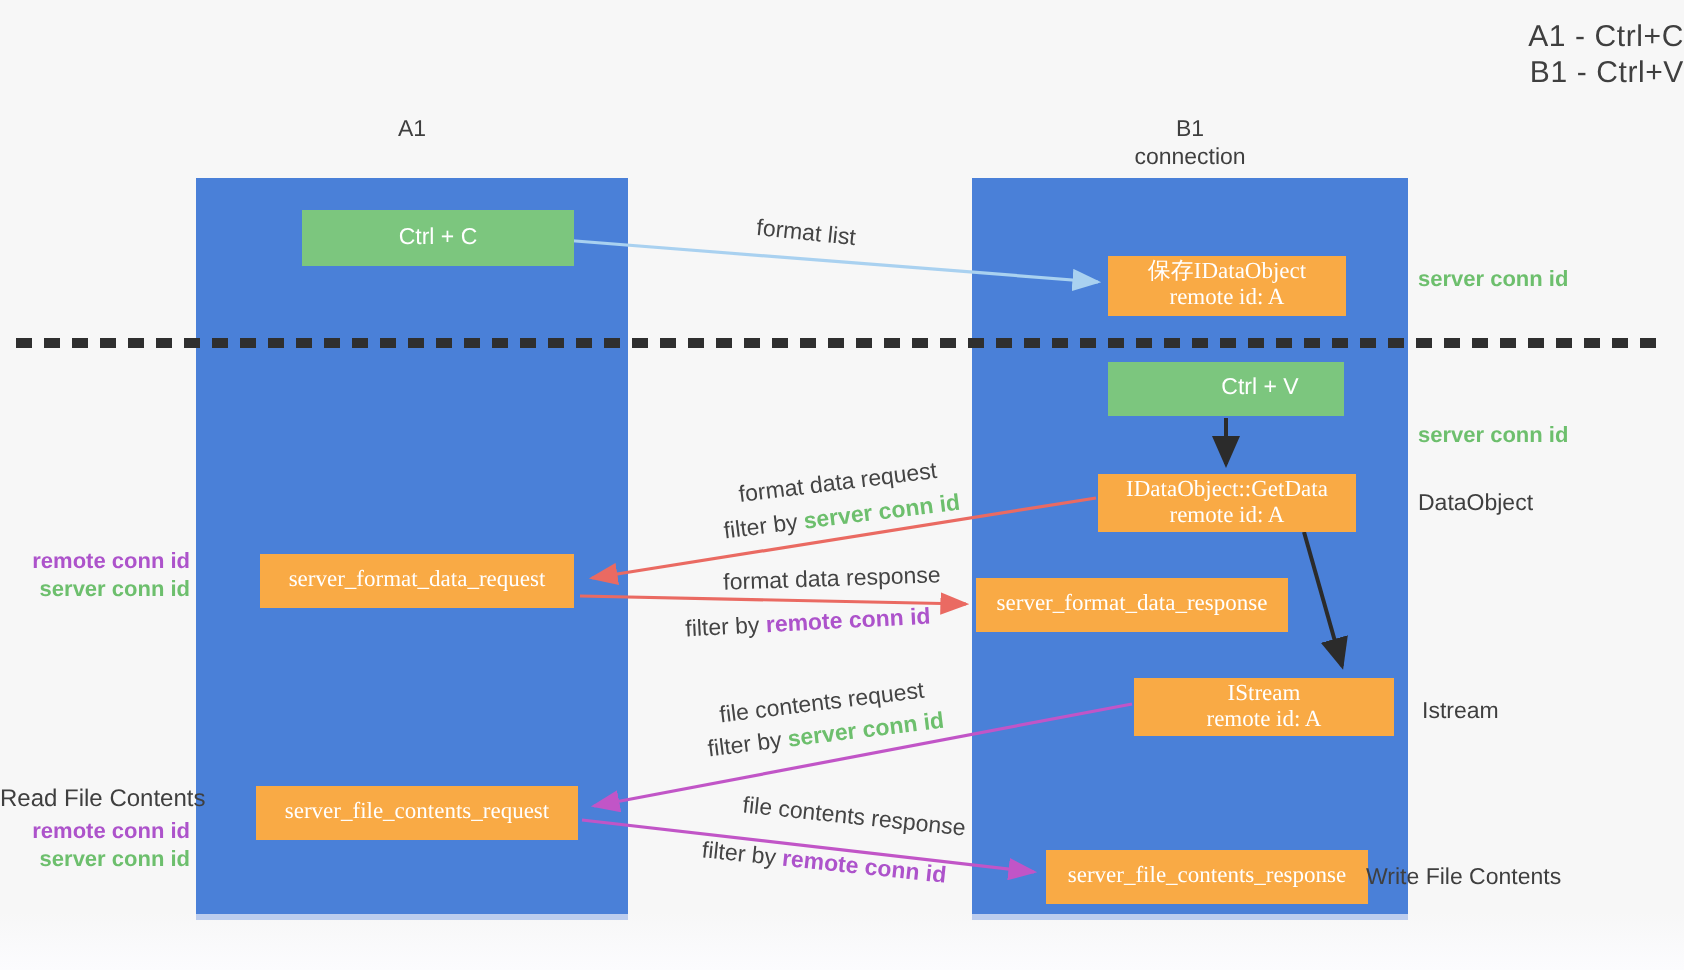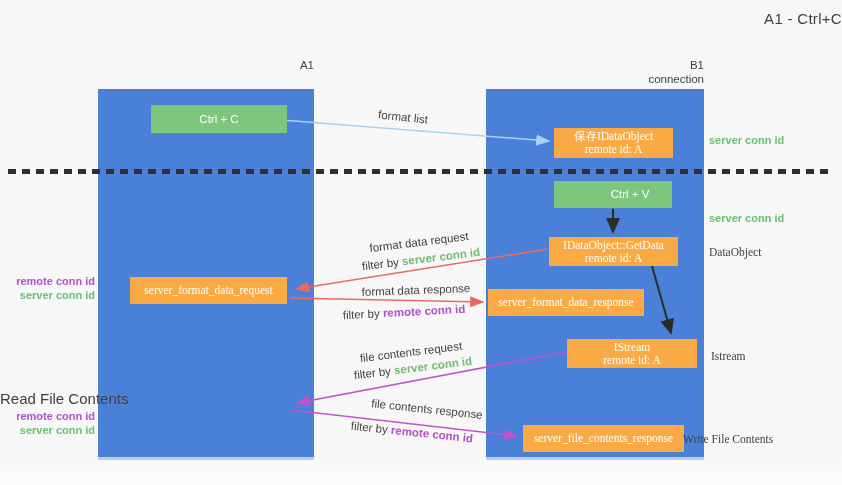--- a/index.html
+++ b/index.html
@@ -5,47 +5,48 @@
   html,body{margin:0;padding:0;}
   body{font-family:"Liberation Sans","DejaVu Sans",sans-serif;background:#f7f7f8;}
   .canvas{position:relative;width:842px;height:485px;overflow:hidden;
           background:linear-gradient(#f7f7f7 0,#f7f7f7 94%,#fcfcfe 100%);}
   .title{position:absolute;left:0;top:10px;width:842px;text-align:right;
          font-size:15px;color:#3f3f3f;line-height:18px;letter-spacing:.3px;}
   .lane{position:absolute;top:89px;height:368px;background:#4a80d8;
         border-bottom:3px solid #bccdee;}
   .lane-a{left:98px;width:216px;}
   .lane-b{left:486px;width:218px;}
-  .lane-header{position:absolute;top:58px;text-align:right;font-size:11.5px;
+  .lane-header{position:absolute;top:58px;text-align:center;font-size:11.5px;
                color:#3f3f3f;line-height:14px;}
   .lh-a{left:98px;width:216px;}
   .lh-b{left:486px;width:218px;}
   .dotted{position:absolute;left:8px;top:169px;width:826px;height:5px;
           background:repeating-linear-gradient(90deg,#2f2f2f 0 8px,transparent 8px 14px);}
   .box{position:absolute;display:flex;flex-direction:column;align-items:center;
        justify-content:center;color:#fff;font-size:11.5px;line-height:13px;
        text-align:center;box-sizing:border-box;}
   .green{background:#7cc67e;}
   .orange{background:#f9aa45;font-family:Liberation Serif, serif;}
   svg.arrows{position:absolute;left:0;top:0;pointer-events:none;}
   .alabel{position:absolute;font-size:11.5px;color:#444;white-space:nowrap;}
   .bold-green{color:#6dbf6d;font-weight:bold;}
   .bold-purple{color:#ad53cb;font-weight:bold;}
   .side{position:absolute;font-size:11px;line-height:14px;white-space:nowrap;}
-  .side-right{color:#3f3f3f;font-size:11.5px;font-family:Liberation Serif, serif;}
+  .side-right{color:#3f3f3f;font-size:11.5px;}
   .r-align{text-align:right;}
-  .plain{color:#3f3f3f;font-weight:normal;font-size:15px;}
+  .plain{color:#3f3f3f;font-weight:normal;font-size:12px;}
 </style>
 </head>
 <body>
 
 <div class="canvas">
 
   <div class="title">
     <div>A1 - Ctrl+C</div>
+    <div>B1 - Ctrl+V</div>
   </div>
 
   <div class="lane-header lh-a">
     <div>A1</div>
   </div>
   <div class="lane-header lh-b">
     <div>B1</div>
     <div>connection</div>
   </div>
 
@@ -102,20 +103,23 @@
 
   <div class="box orange" style="left:488px;top:289px;width:156px;height:27px;text-align:center;">
     <span>server_format_data_response</span>
   </div>
 
   <div class="box orange" style="left:567px;top:339px;width:130px;height:29px;">
     <span>IStream</span>
     <span>remote id: A</span>
   </div>
 
+  <div class="box orange" style="left:128px;top:393px;width:161px;height:27px;">
+    <span>server_file_contents_request</span>
+  </div>
 
   <div class="box orange" style="left:523px;top:425px;width:161px;height:27px;">
     <span>server_file_contents_response</span>
   </div>
 
   <div class="alabel" style="left:403px;top:117px;transform:translate(-50%,-50%) rotate(6deg);">format list</div>
 
   <div class="alabel" style="left:419px;top:242px;transform:translate(-50%,-50%) rotate(-7deg);">format data request</div>
   <div class="alabel" style="left:421px;top:259px;transform:translate(-50%,-50%) rotate(-7deg);">
     <span>filter by </span><span class="bold-green">server conn id</span>

